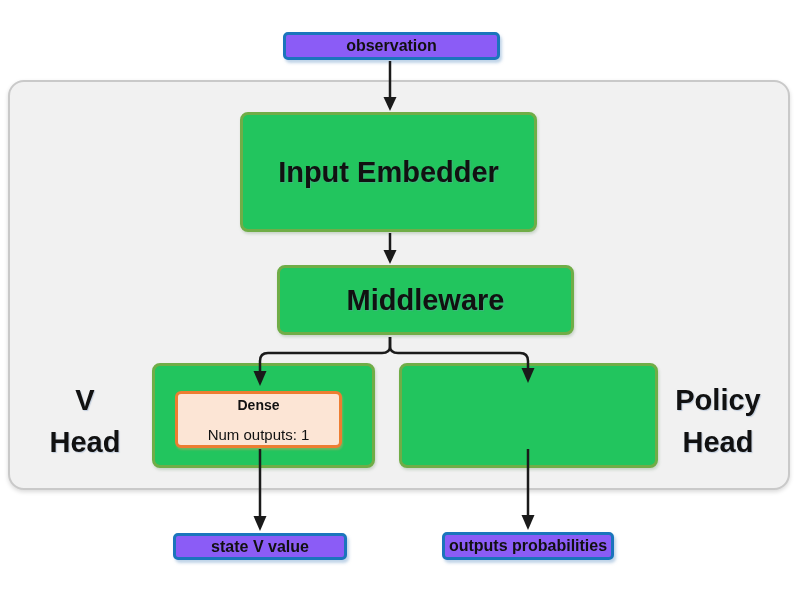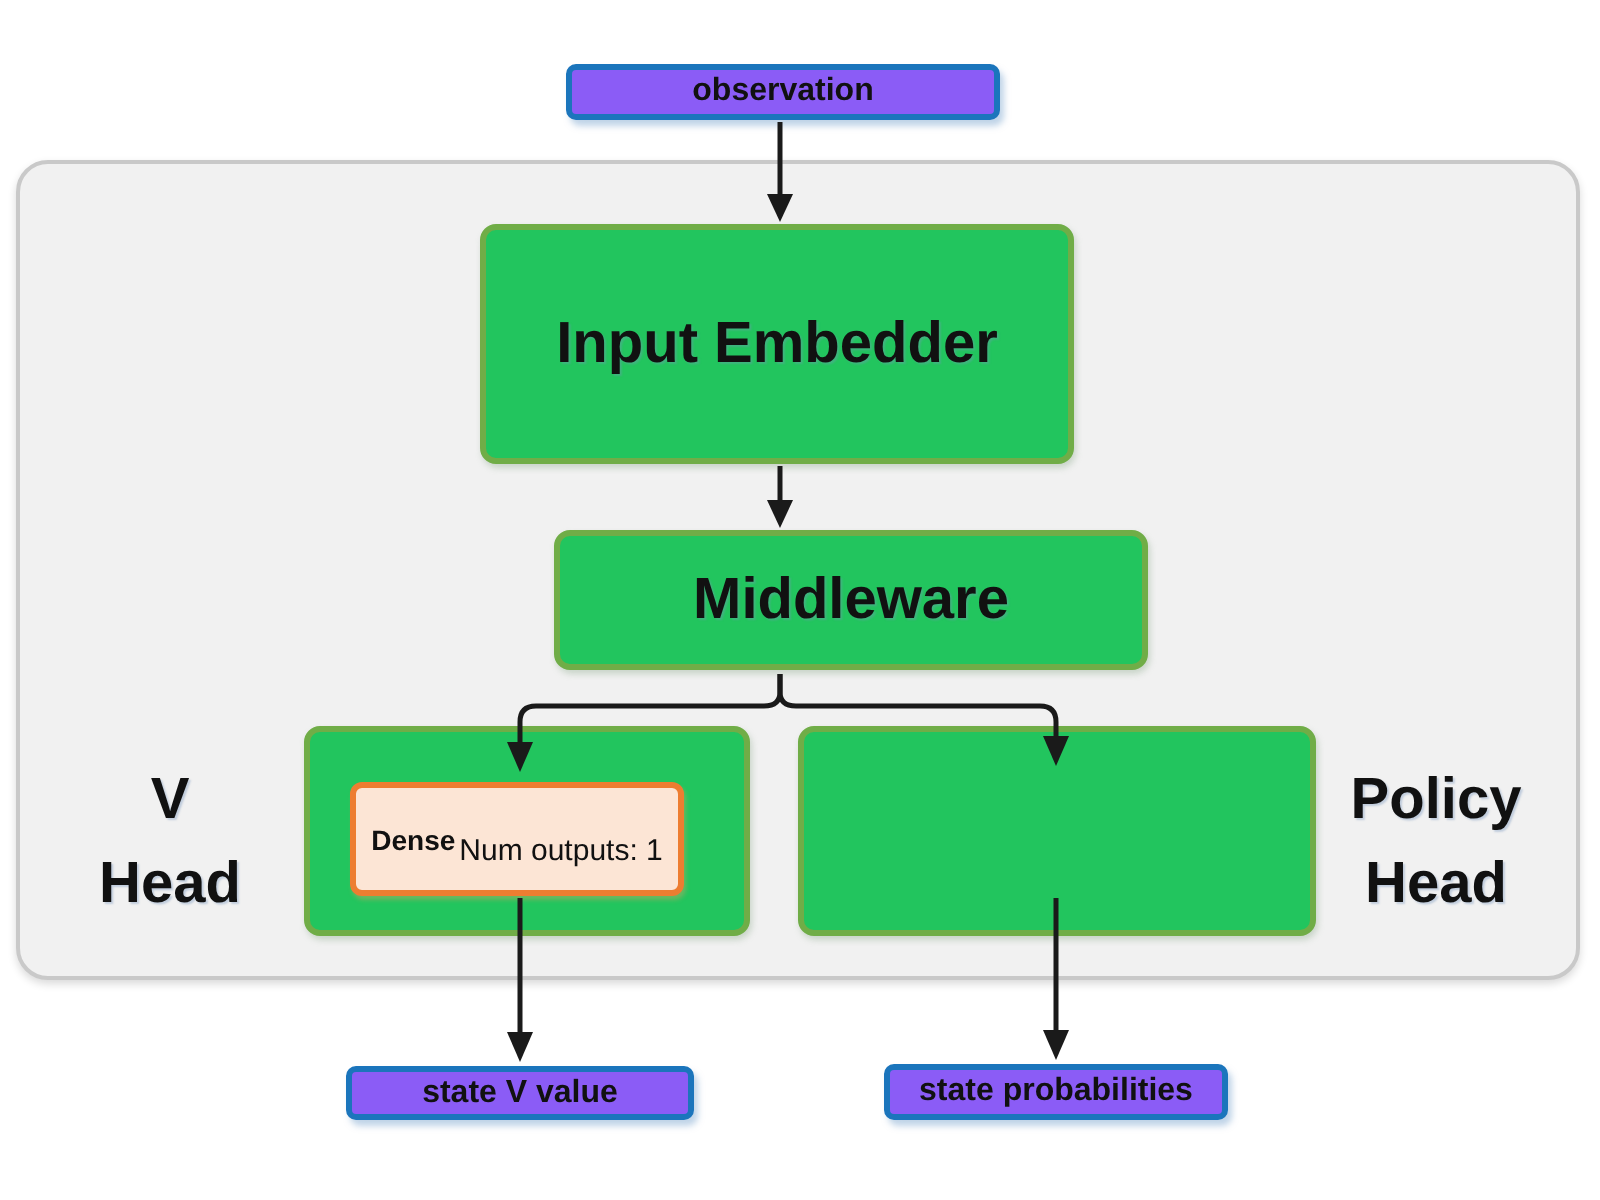--- a/index.html
+++ b/index.html
@@ -22,21 +22,21 @@
     box-shadow:2px 3px 3px rgba(130,170,210,0.5);
   }
   .green{
     background:#22c55e;border:3px solid #70ad47;border-radius:8px;
     box-shadow:1px 2px 3px rgba(140,170,140,0.4);
   }
   .green-big{font-weight:bold;font-size:29px;text-shadow:1px 1px 1px rgba(120,150,190,0.35);}
   .orange{
     background:#fce5d5;border:3px solid #ed7d31;border-radius:6px;
     box-shadow:1px 2px 2px rgba(220,160,100,0.4);
-    flex-direction:row;gap:2px;
+    flex-direction:column;gap:2px;
   }
   .orange .t1{font-weight:bold;font-size:14px;display:block;}
   .orange .t2{font-size:15px;display:block;margin-top:11px;}
   .side-label{
     position:absolute;text-align:center;font-weight:bold;font-size:29px;
     line-height:1.45;text-shadow:1px 1px 1px rgba(120,150,190,0.4);
   }
   .side-label span{display:block;}
   .node-observation{left:283px;top:32px;width:217px;height:28px;}
   .node-input-embedder{left:240px;top:112px;width:297px;height:120px;}
@@ -77,21 +77,21 @@
   <div class="side-label label-v-head">
     <span>V</span>
     <span>Head</span>
   </div>
   <div class="side-label label-policy-head">
     <span>Policy</span>
     <span>Head</span>
   </div>
 
   <div class="node blue node-state-v">state V value</div>
-  <div class="node blue node-action-prob">state probabilities</div>
+  <div class="node blue node-action-prob">outputs probabilities</div>
 
   <svg class="arrows" viewBox="0 0 800 600">
 
     <g>
       <line x1="390" y1="61" x2="390" y2="98"></line>
       <polygon points="390,111 383.5,97 396.5,97"></polygon>
     </g>
 
     <g>
       <line x1="390" y1="233" x2="390" y2="251"></line>

